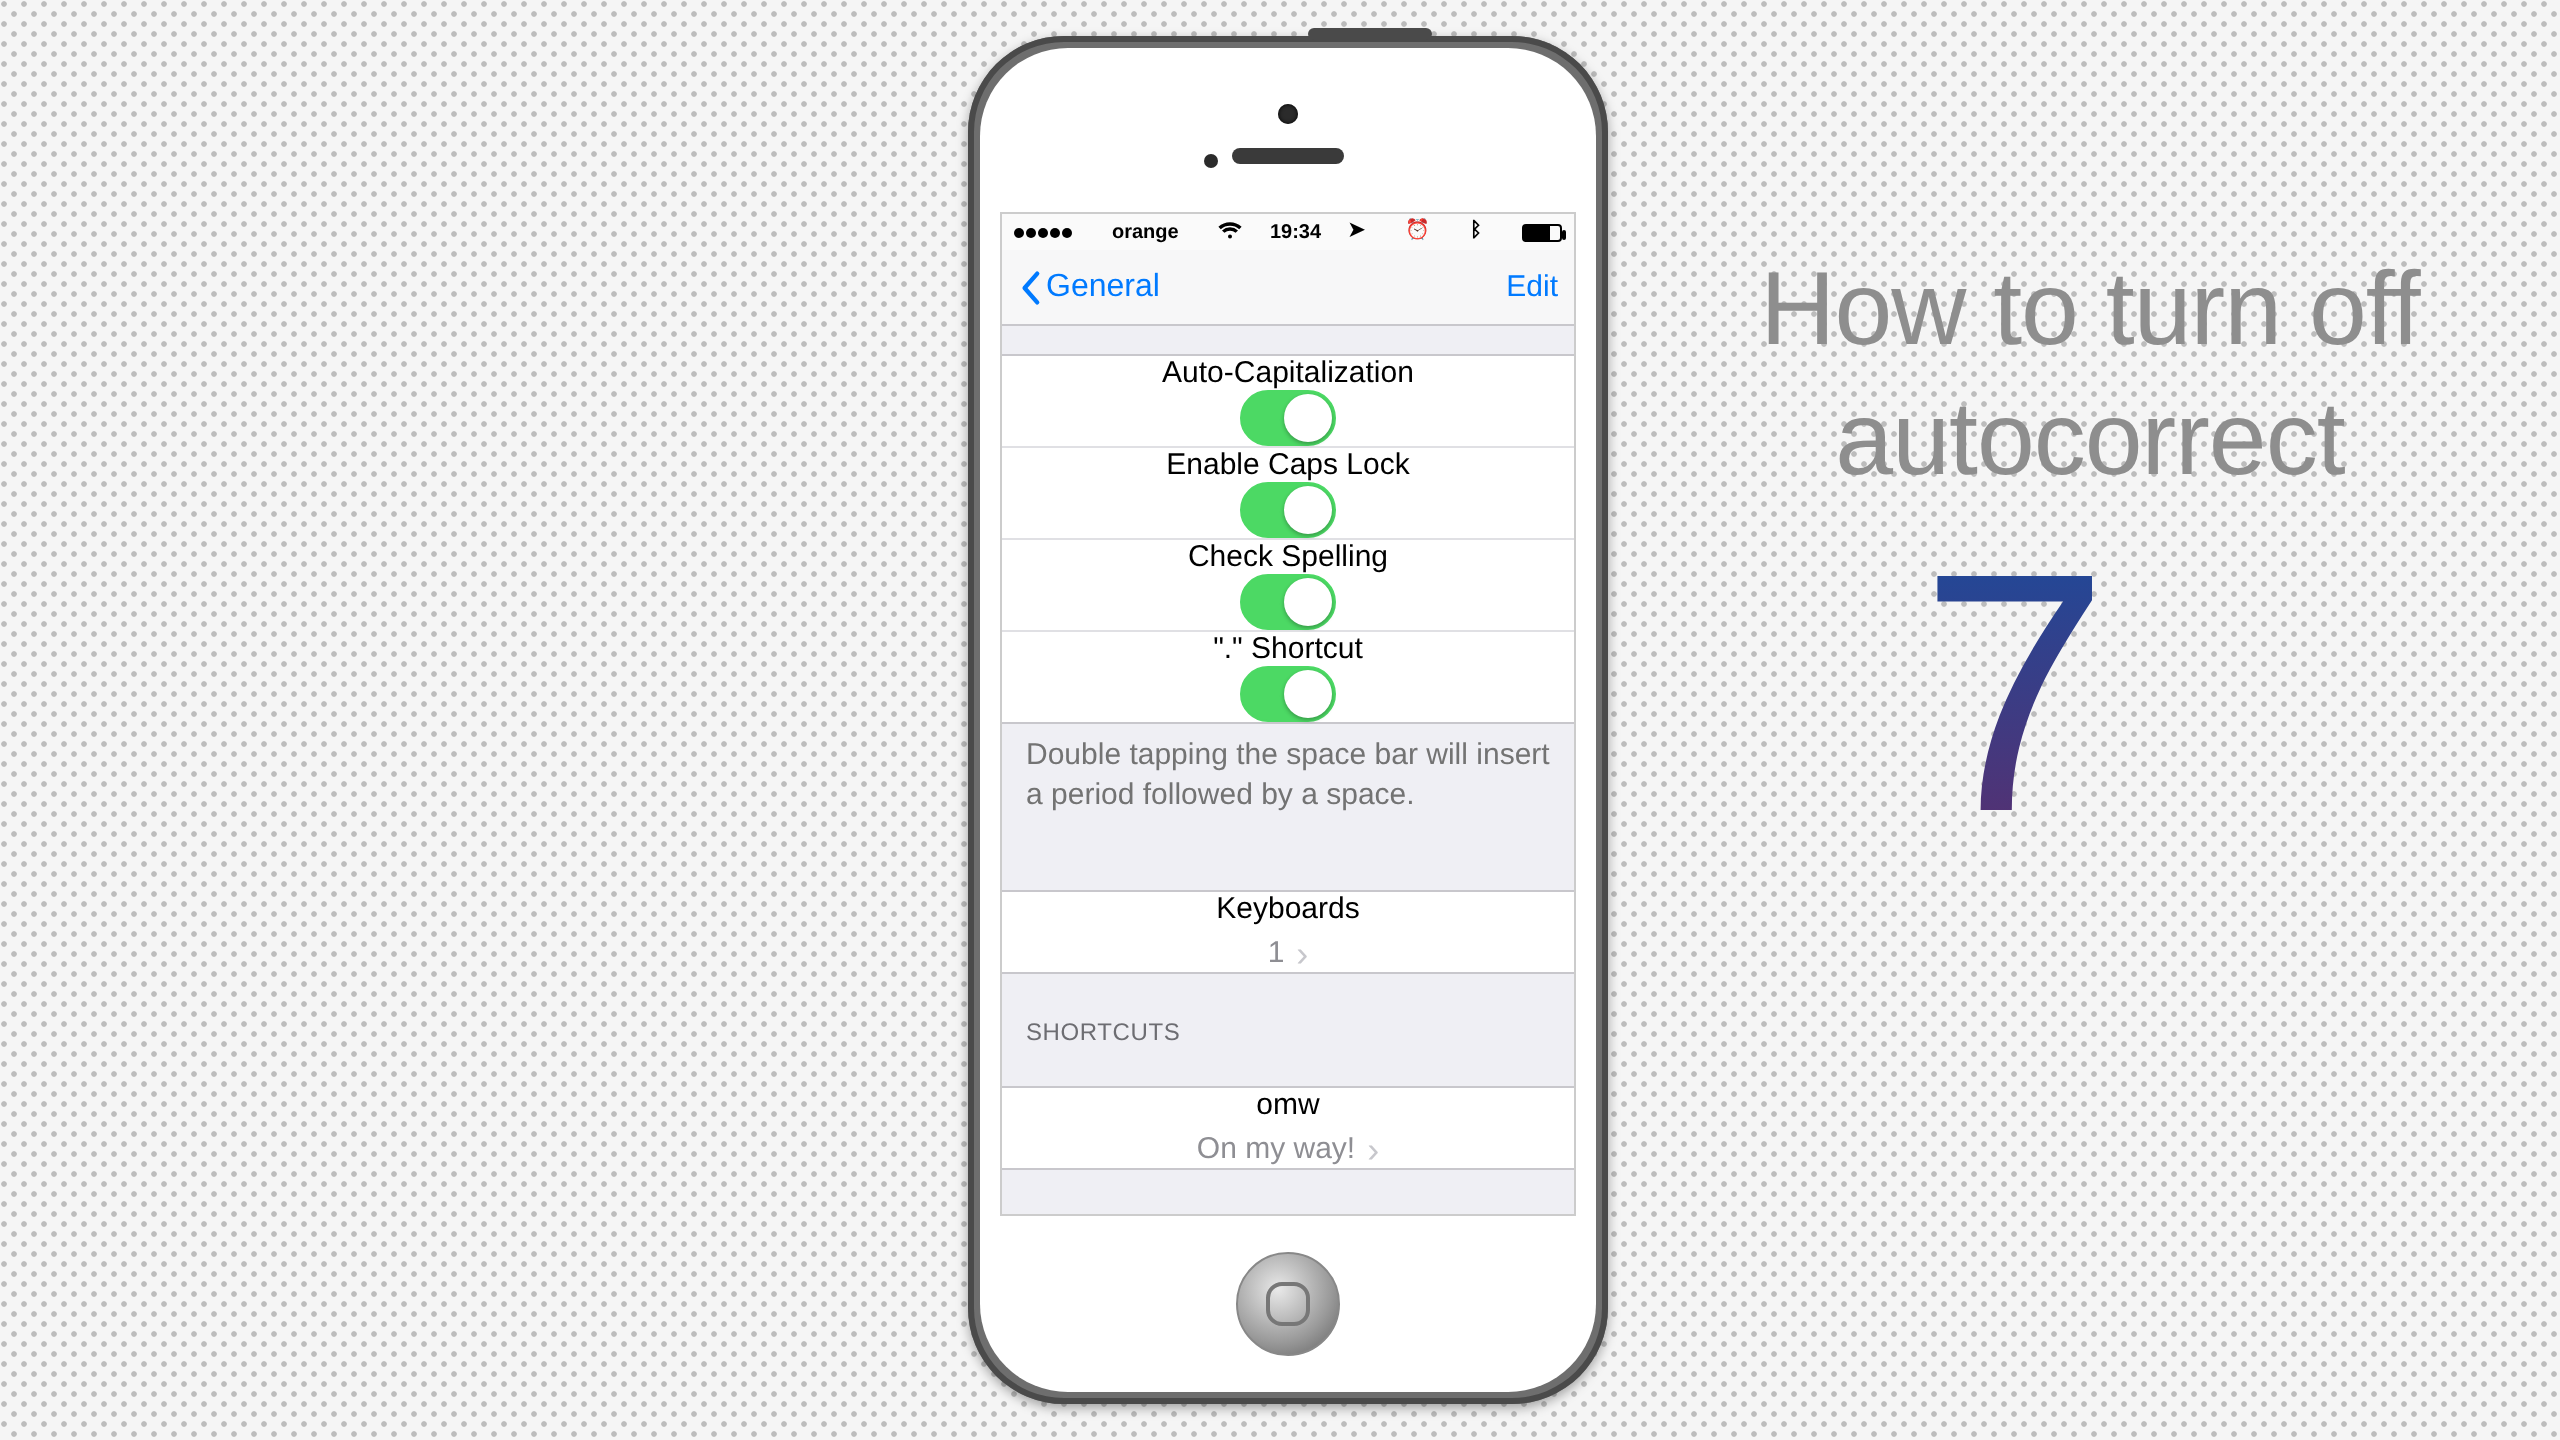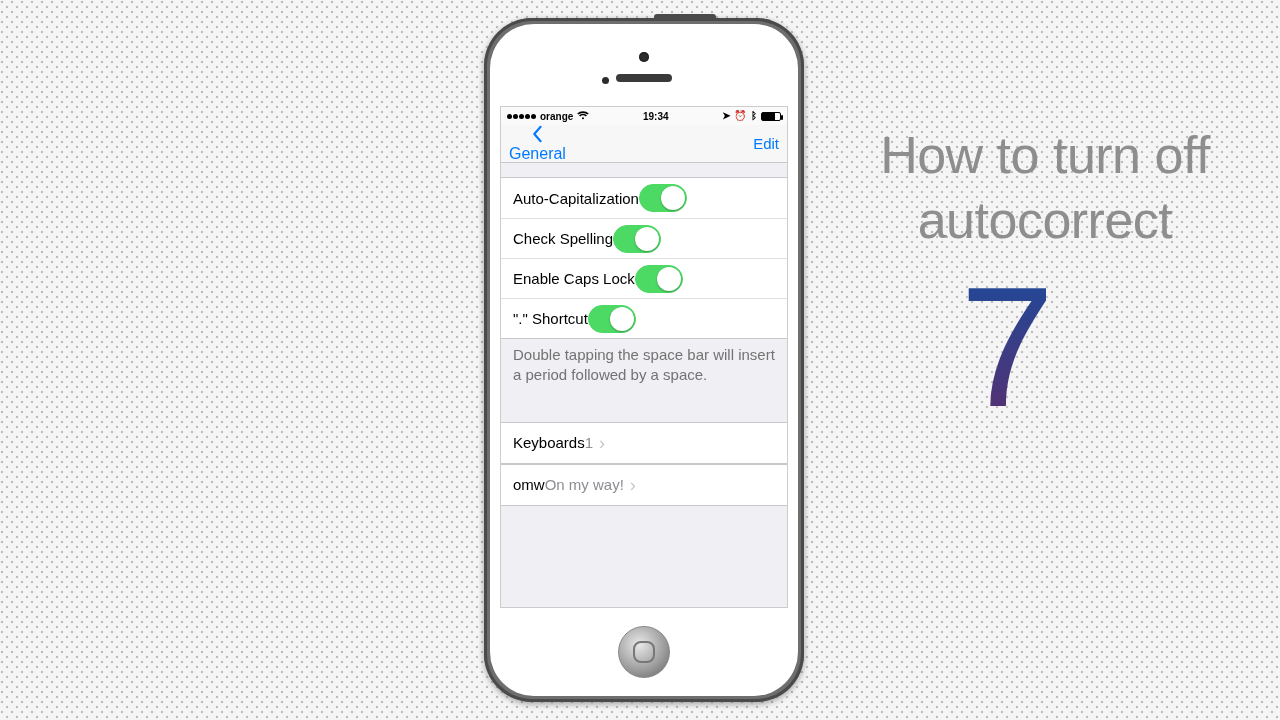--- a/index.html
+++ b/index.html
@@ -53,44 +53,45 @@
     border:1px solid #ccc;
     overflow:hidden;
     font-size:15px;
   }
   
   .statusbar {
     height:18px; background:#fafafa; color:#000;
     display:flex; align-items:center; justify-content:space-between;
     padding:0 6px; font-size:10px; font-weight:600;
   }
-  .sb-left, .sb-right { display:flex; align-items:center; gap:4px; }
+  .sb-left, .sb-right { display:flex; align-items:center; gap:20px; }
   .signal { display:flex; gap:1px; }
   .signal span { width:5px; height:5px; border-radius:50%; background:#000; }
   .batt { width:20px; height:9px; border:1px solid #000; border-radius:2px; position:relative; }
   .batt::after{ content:""; position:absolute; right:-3px; top:2px; width:2px; height:5px; background:#000; border-radius:1px;}
   .batt i { display:block; width:70%; height:100%; background:#000; }
   .ico { font-size:10px; line-height:1; }
   
   .navbar {
     height:38px; background:#f7f7f8; border-bottom:1px solid #c8c7cc;
     display:flex; align-items:center; justify-content:space-between; padding:0 8px;
     font-size:16px;
   }
-  .back { color:#007aff; display:flex; align-items:center; gap:2px; font-size:16px;flex-direction:column; }
+  .back { color:#007aff; display:flex; align-items:center; gap:2px; font-size:16px; }
   .back svg { width:12px; height:18px; }
   .nav-title { font-weight:700; color:#000; position:absolute; left:0; right:0; text-align:center; pointer-events:none;}
   .nav-edit { color:#007aff; font-size:15px; }
   
   .group { margin-top:36px; background:#fff; border-top:1px solid #c8c7cc; border-bottom:1px solid #c8c7cc; }
   .group.first { margin-top:14px; }
   .row {
-    display:flex; align-items:center; 
+    display:flex; align-items:center; justify-content:space-between;
     min-height:40px; padding:0 12px;
     border-top:1px solid #e0e0e4;
+    flex-direction:column;
   }
   .group .row:first-child { border-top:none; }
   .row-label { color:#000; font-size:15px; }
   .row-val { color:#8e8e93; font-size:15px; display:flex; align-items:center; gap:6px;}
   .chevron { color:#c7c7cc; font-size:18px; line-height:1; }
   
   .switch {
     width:48px; height:28px; border-radius:14px; position:relative;
     background:#e5e5ea; border:1px solid #d6d6db;
     transition:none;
@@ -182,27 +183,27 @@
       </div>
 
       <div class="group first" id="toggle-group">
           <div class="row">
             <span class="row-label">Auto-Capitalization</span>
             <span class="switch on">
               <span class="knob"></span>
             </span>
           </div>
           <div class="row">
+            <span class="row-label">Enable Caps Lock</span>
+            <span class="switch on">
+              <span class="knob"></span>
+            </span>
+          </div>
+          <div class="row">
             <span class="row-label">Check Spelling</span>
-            <span class="switch on">
-              <span class="knob"></span>
-            </span>
-          </div>
-          <div class="row">
-            <span class="row-label">Enable Caps Lock</span>
             <span class="switch on">
               <span class="knob"></span>
             </span>
           </div>
           <div class="row">
             <span class="row-label">"." Shortcut</span>
             <span class="switch on">
               <span class="knob"></span>
             </span>
           </div>
@@ -212,21 +213,22 @@
       <div class="group">
         <div class="row">
           <span class="row-label">Keyboards</span>
           <span class="row-val">
             <span>1</span>
             <span class="chevron">›</span>
           </span>
         </div>
       </div>
 
-      <div class="group" style="margin-top:0" id="shortcuts-group">
+      <div class="header-text">SHORTCUTS</div>
+      <div class="group" style="margin-top:16px" id="shortcuts-group">
           <div class="row">
             <span class="row-label">omw</span>
             <span class="row-val">
               <span>On my way!</span>
               <span class="chevron">›</span>
             </span>
           </div>
         </div>
 
     </div>

